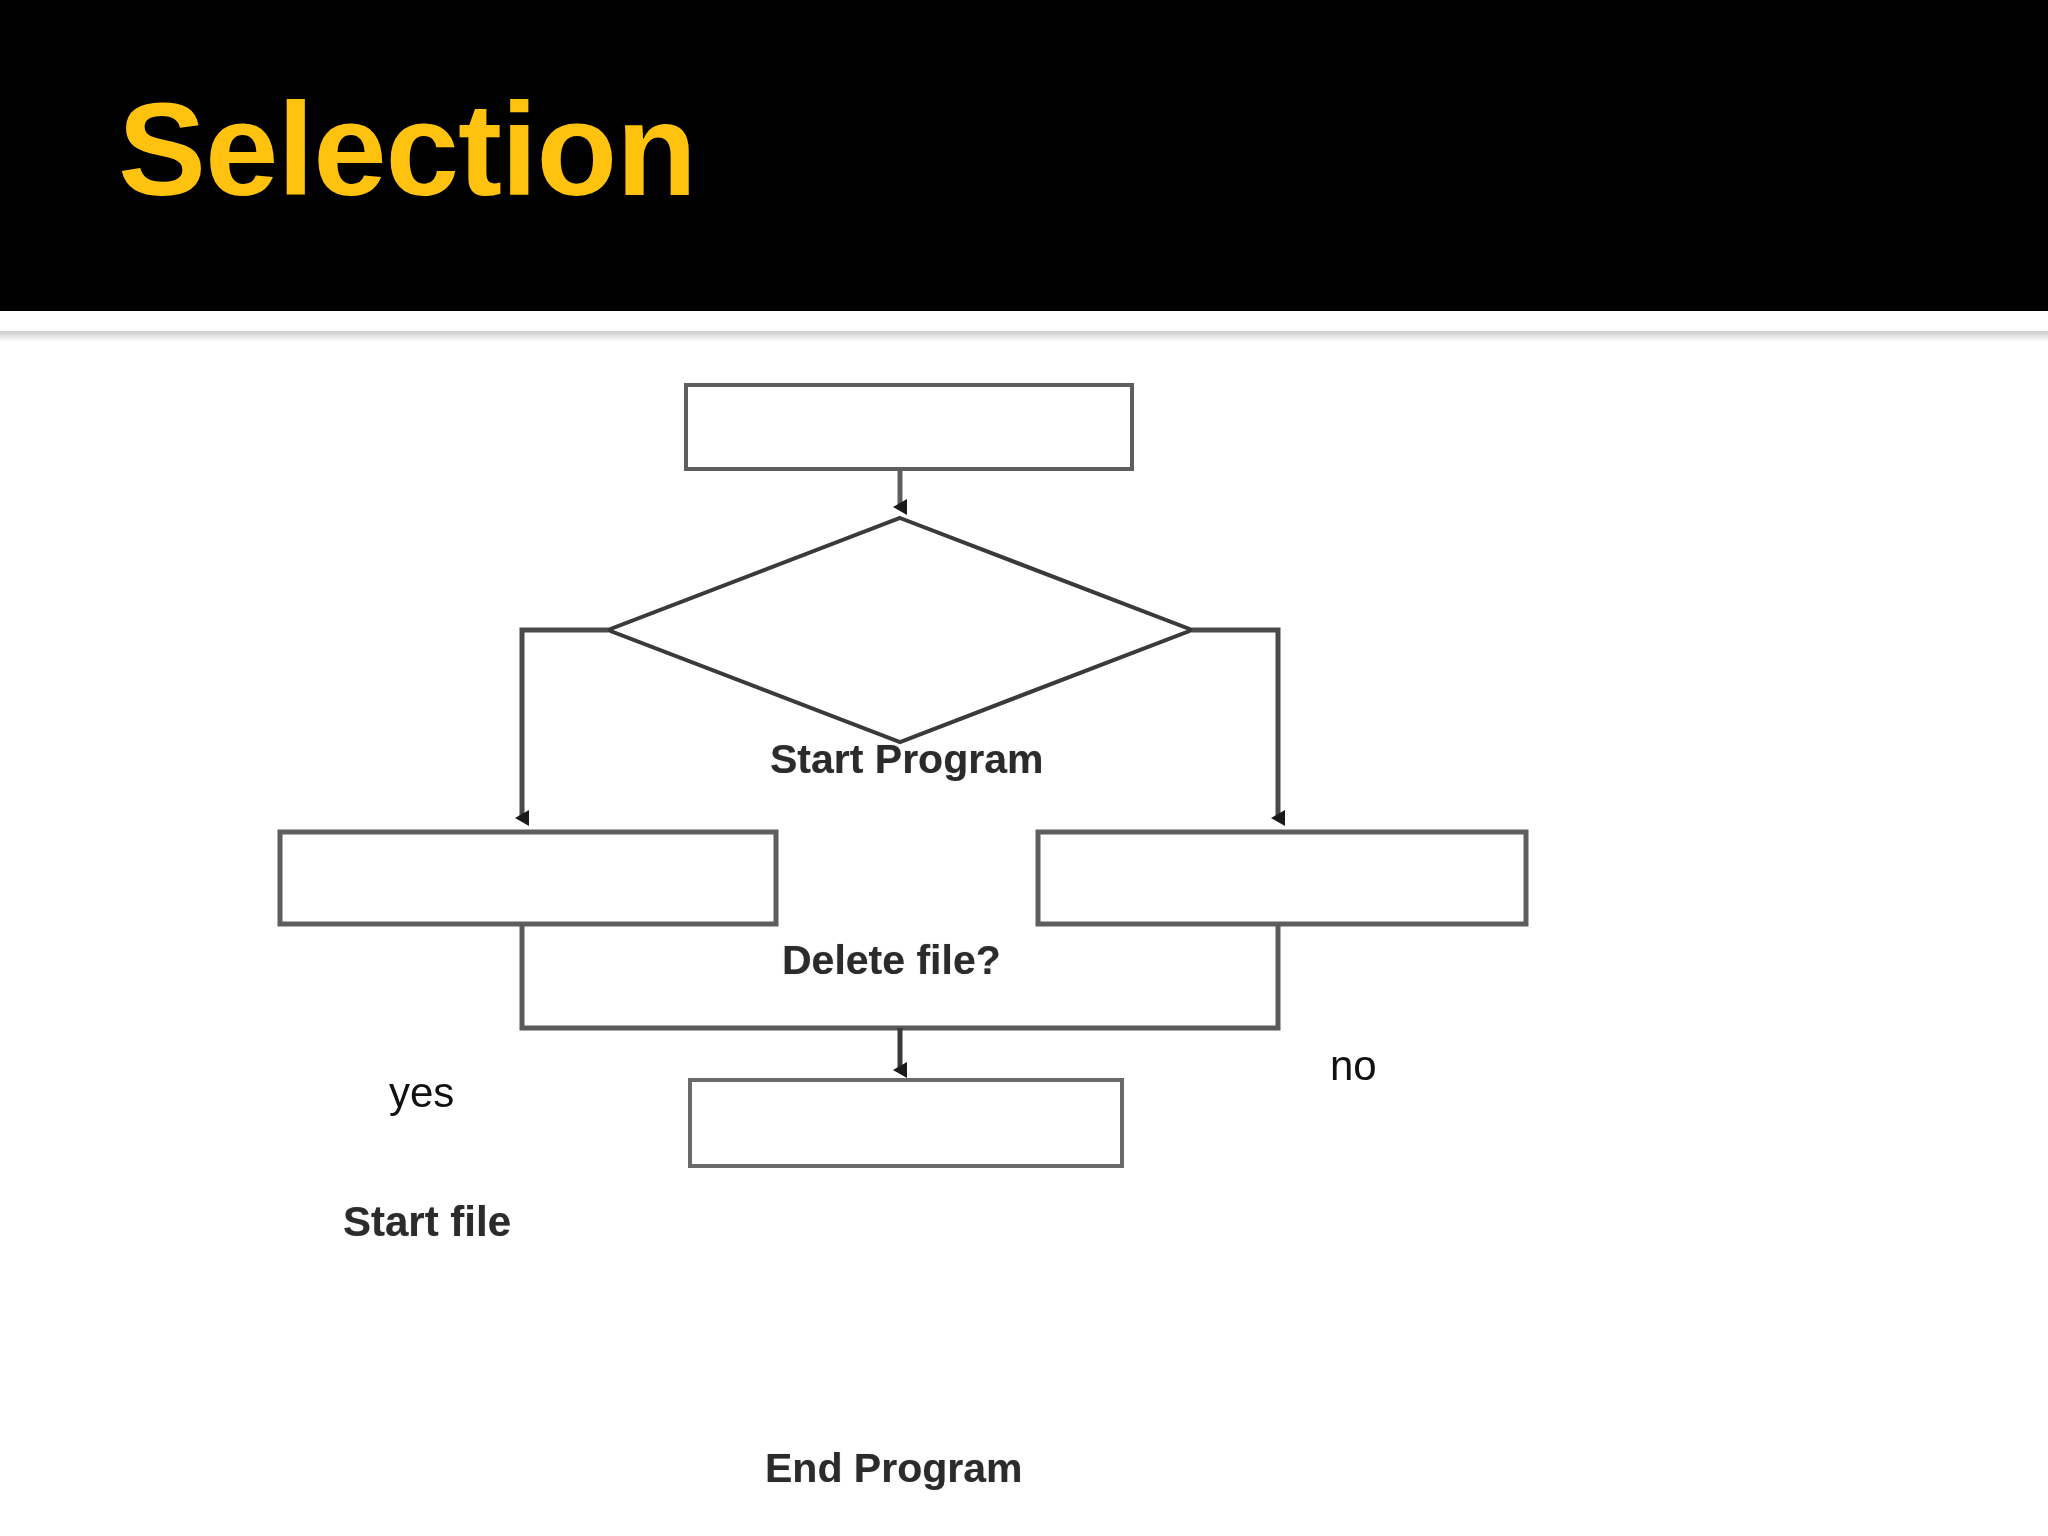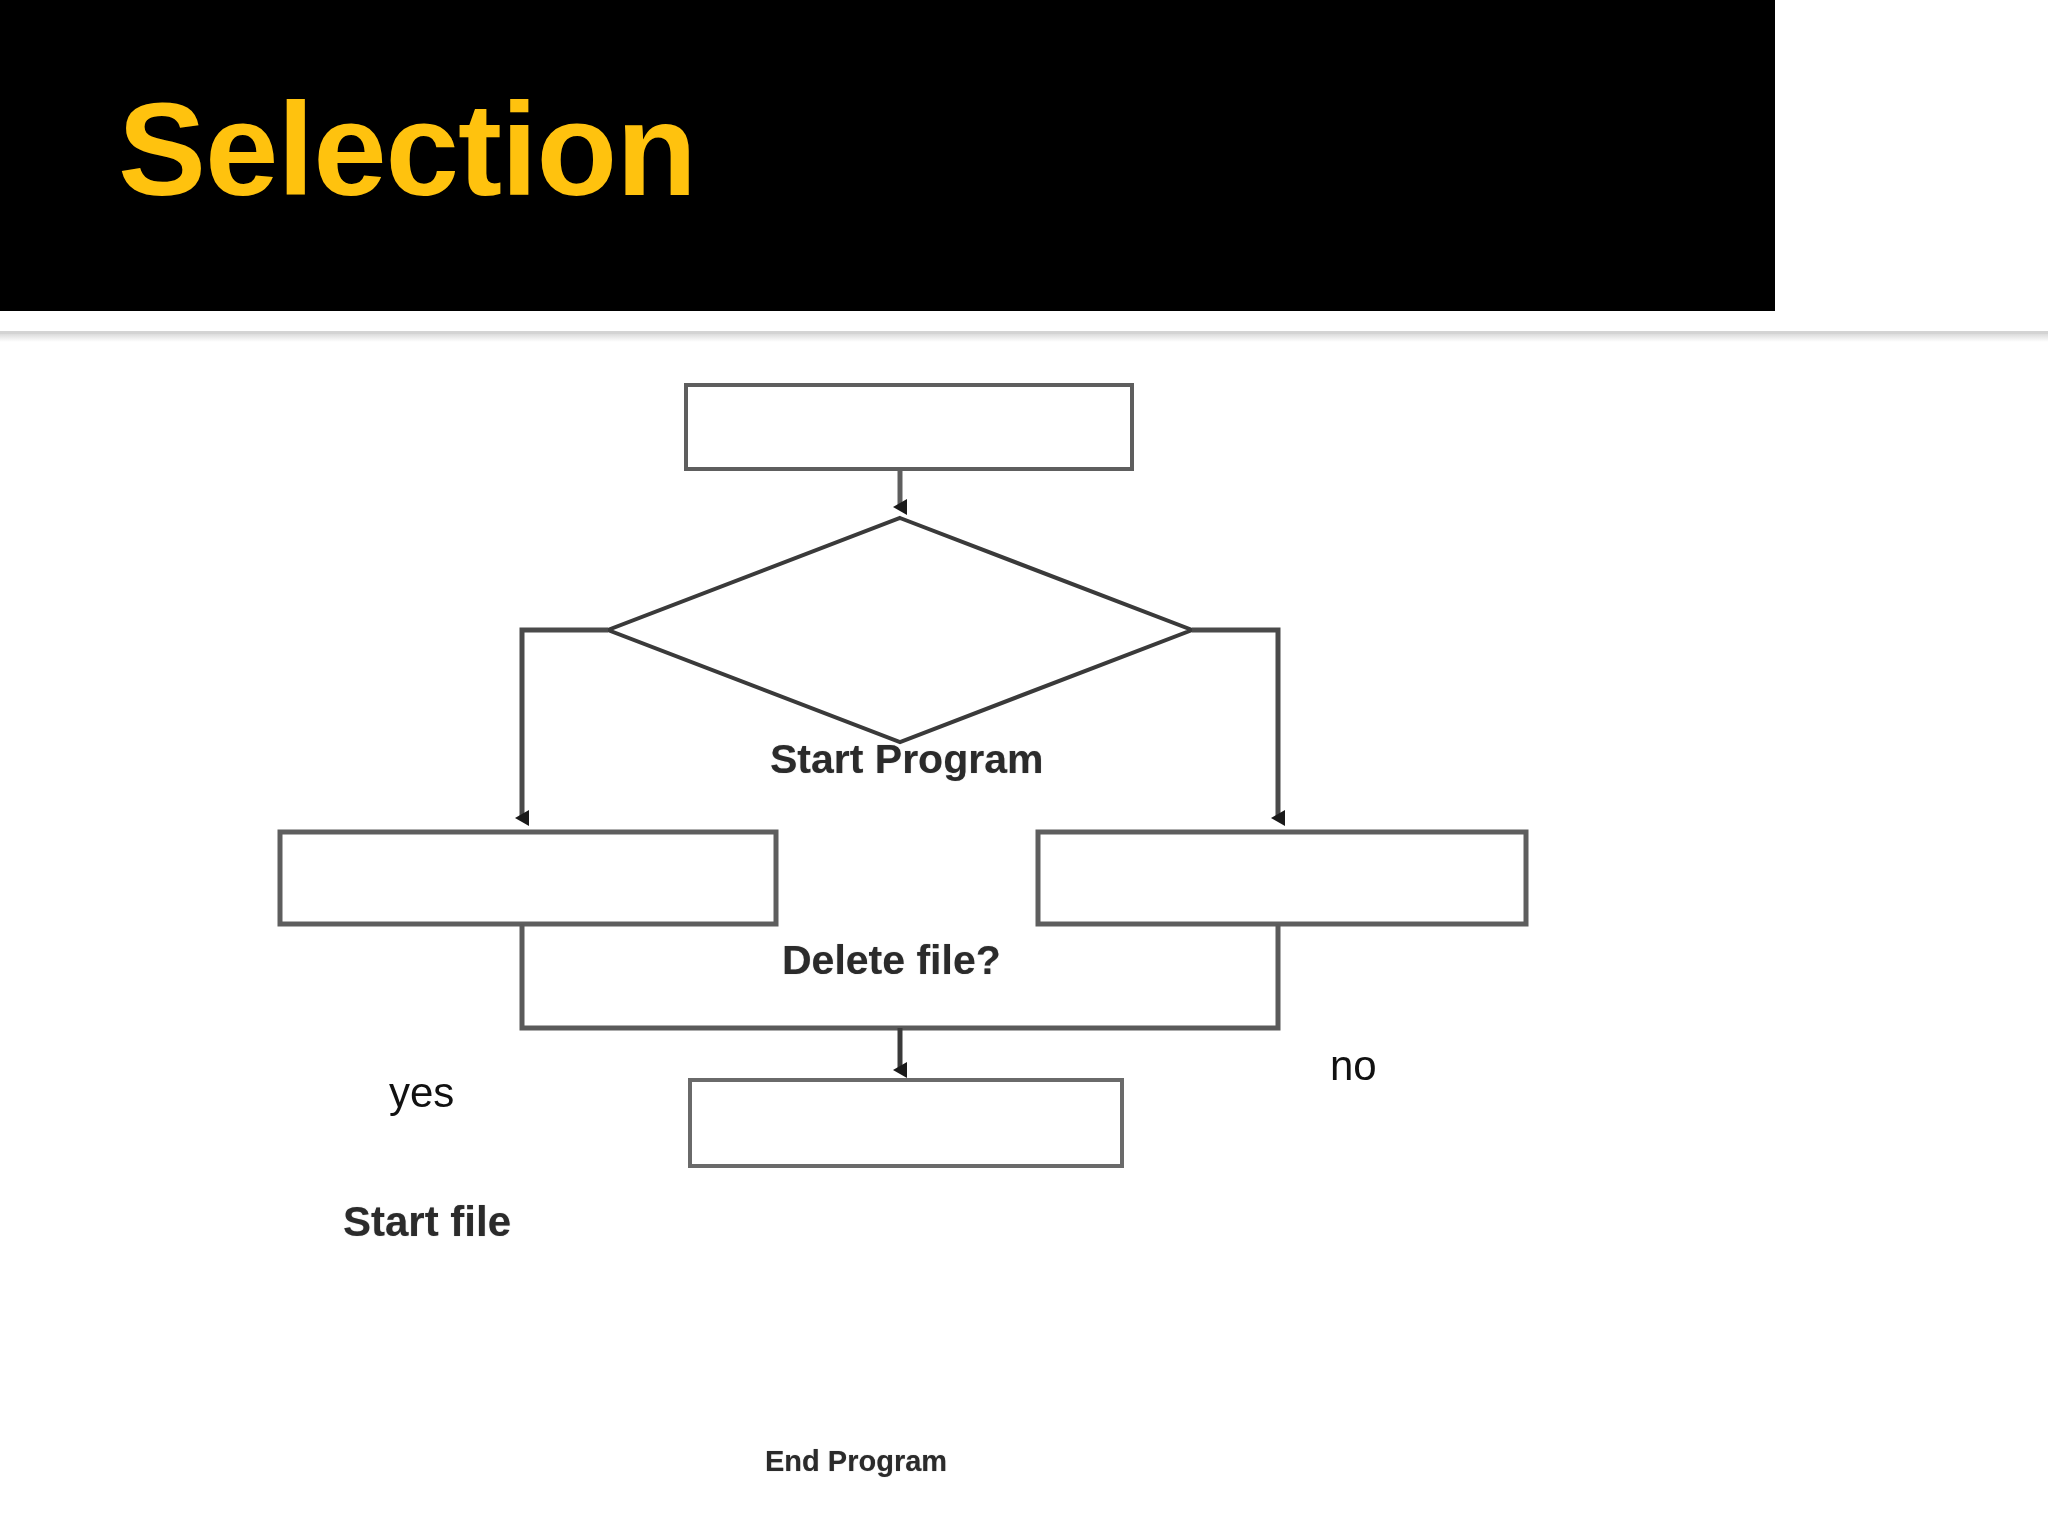--- a/index.html
+++ b/index.html
@@ -13,21 +13,21 @@
     position: relative;
     overflow: hidden;
     font-family: "Liberation Sans", sans-serif;
   }
 
   
   #slide-header {
     position: absolute;
     left: 0;
     top: 0;
-    width: 1775px;
+    width: 2048px;
     height: 311px;
     background: #000000;
   }
   #slide-title {
     position: absolute;
     left: 118px;
     top: 84px;
     font-family: "Liberation Sans", sans-serif;
     font-weight: bold;
     font-size: 132px;
@@ -90,21 +90,21 @@
     font-weight: normal;
     font-size: 42px;
     color: #111111;
     white-space: nowrap;
   }
 
   #label-start      { left: 770px;  top: 394px; font-size: 41px; }
   #label-decision   { left: 782px;  top: 595px; font-size: 41px; }
   #label-delete     { left: 343px;  top: 856px; font-size: 42px; }
   #label-notdeleted { left: 1107px; top: 856px; font-size: 42px; }
-  #label-end        { left: 765px;  top: 1103px; font-size: 29px; }
+  #label-end        { left: 765px;  top: 1103px; font-size: 41px; }
 
   #label-yes { left: 389px;  top: 727px; }
   #label-no  { left: 1298px; top: 700px; margin-left: 32px; }
 </style>
 </head>
 <body>
 
 <div id="slide-header">
   <div id="slide-title">Selection</div>
 </div>

